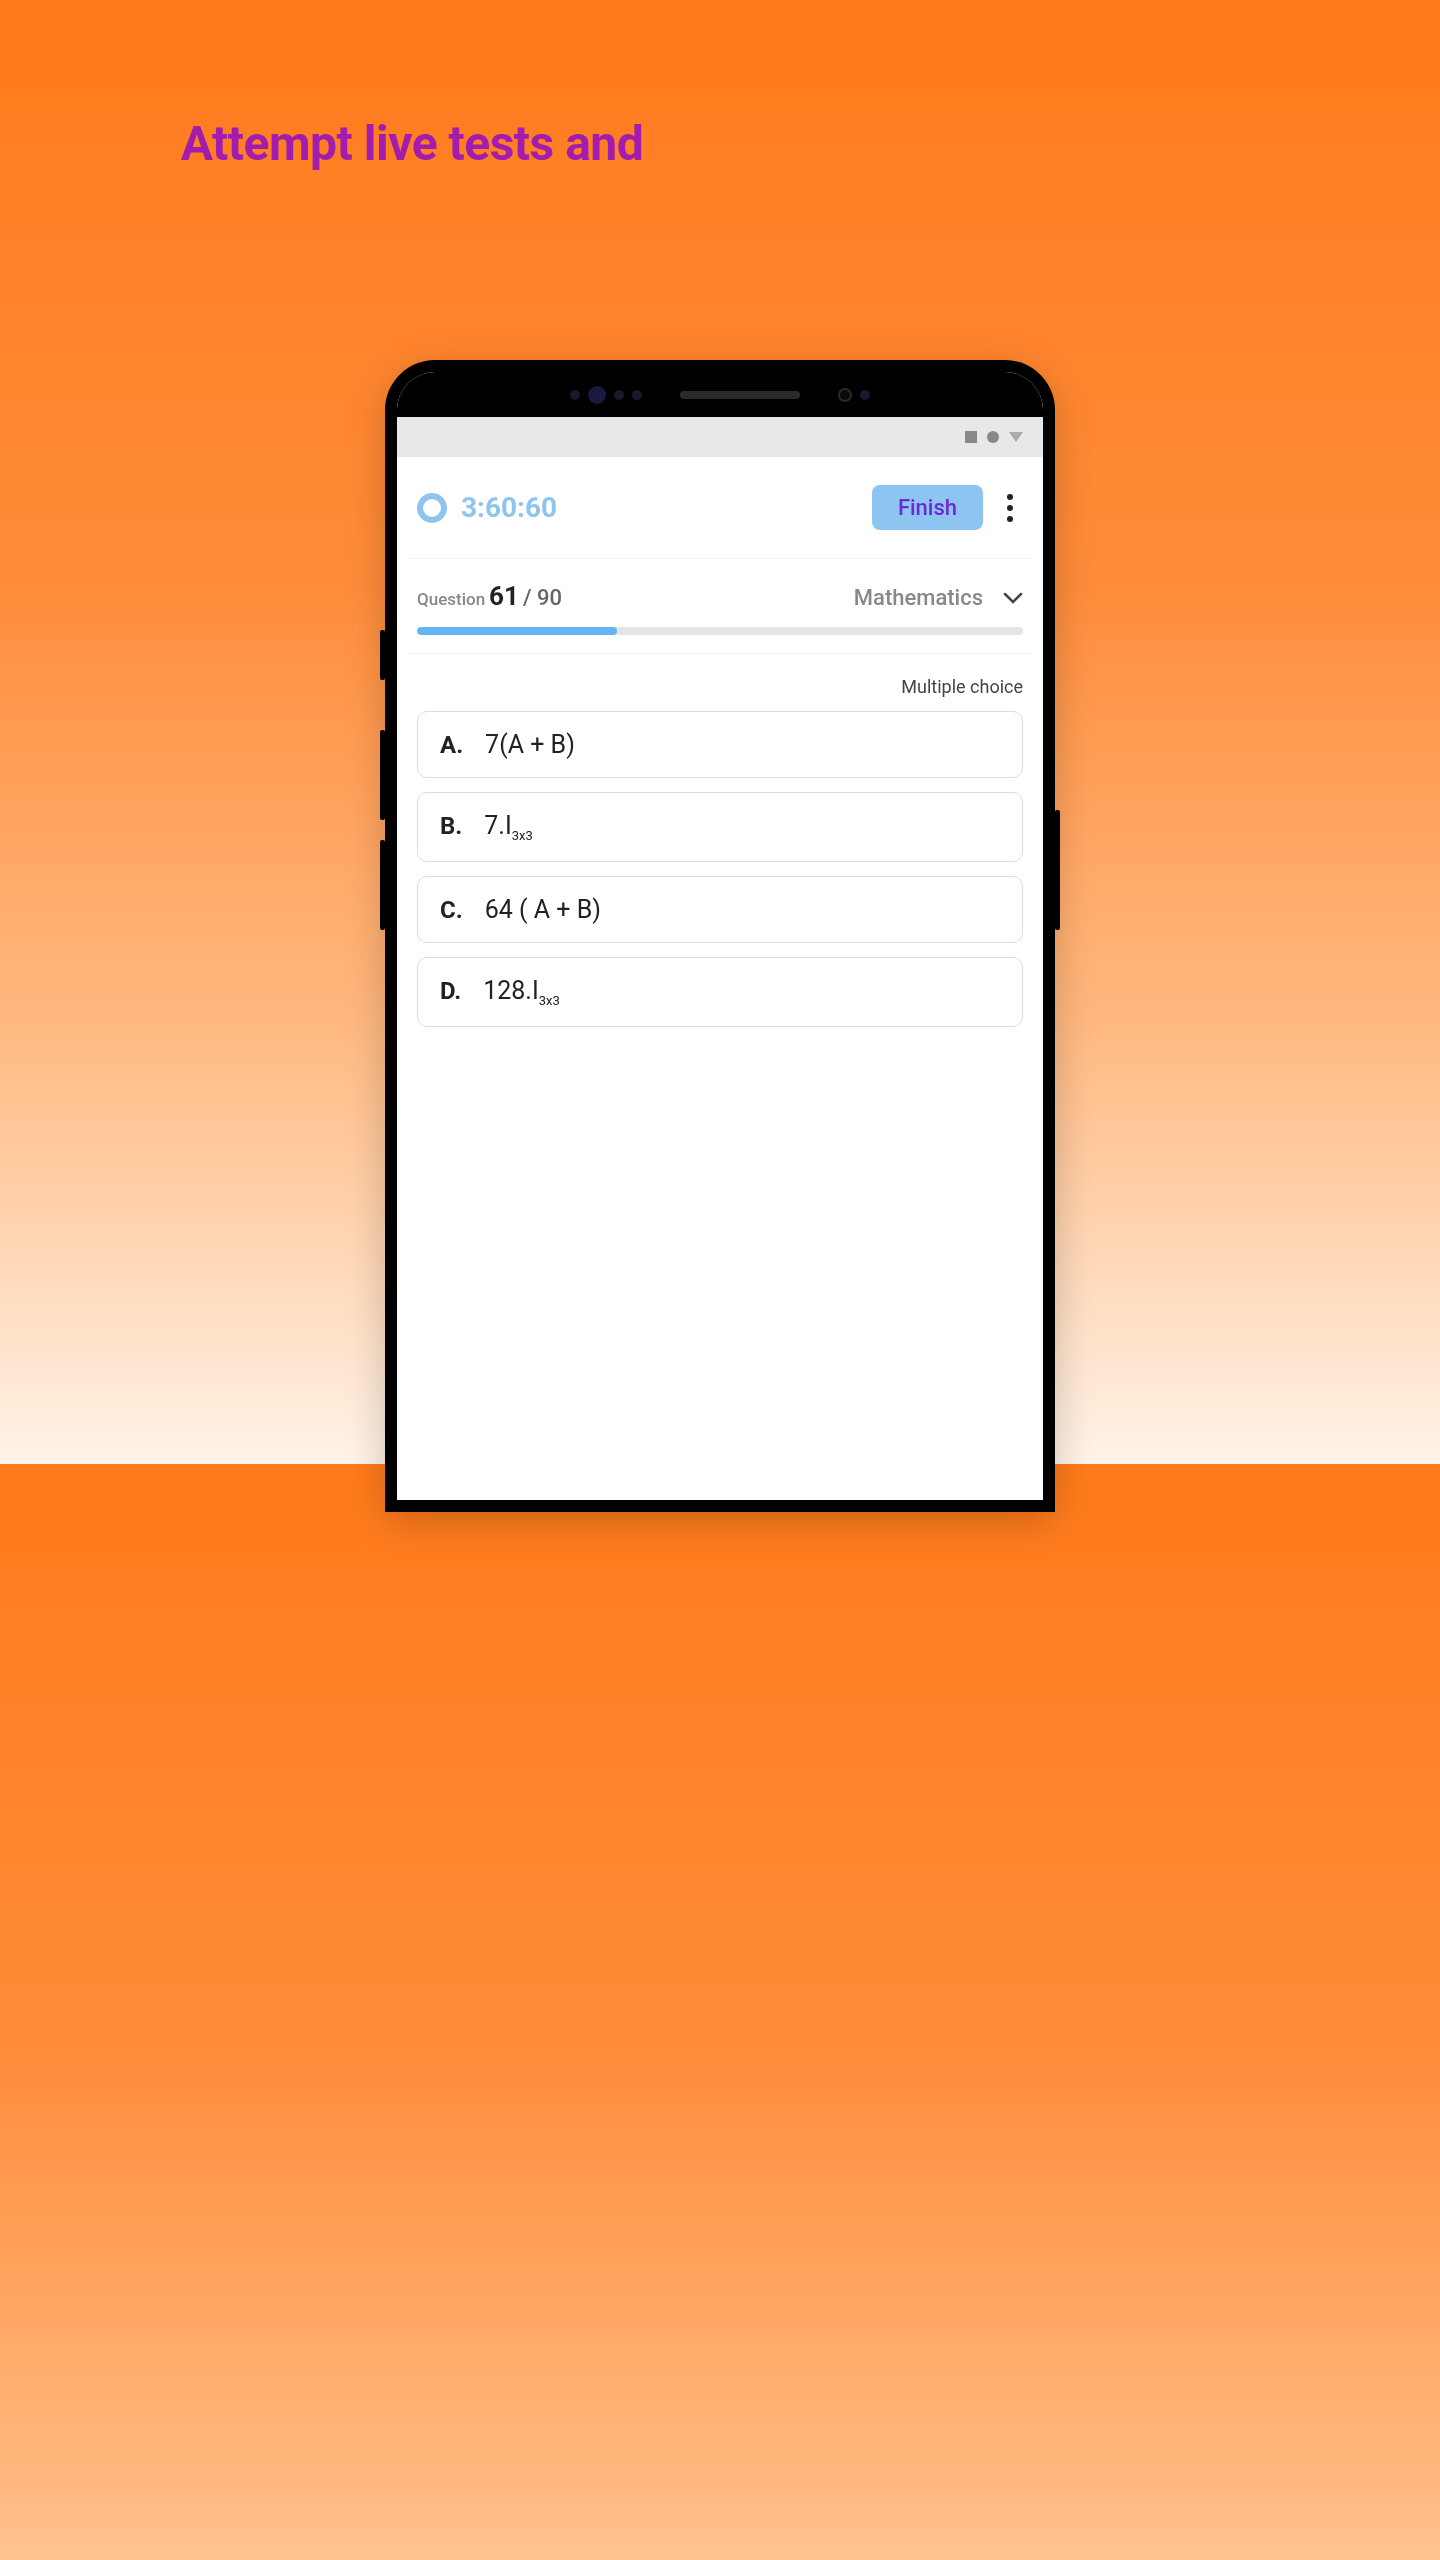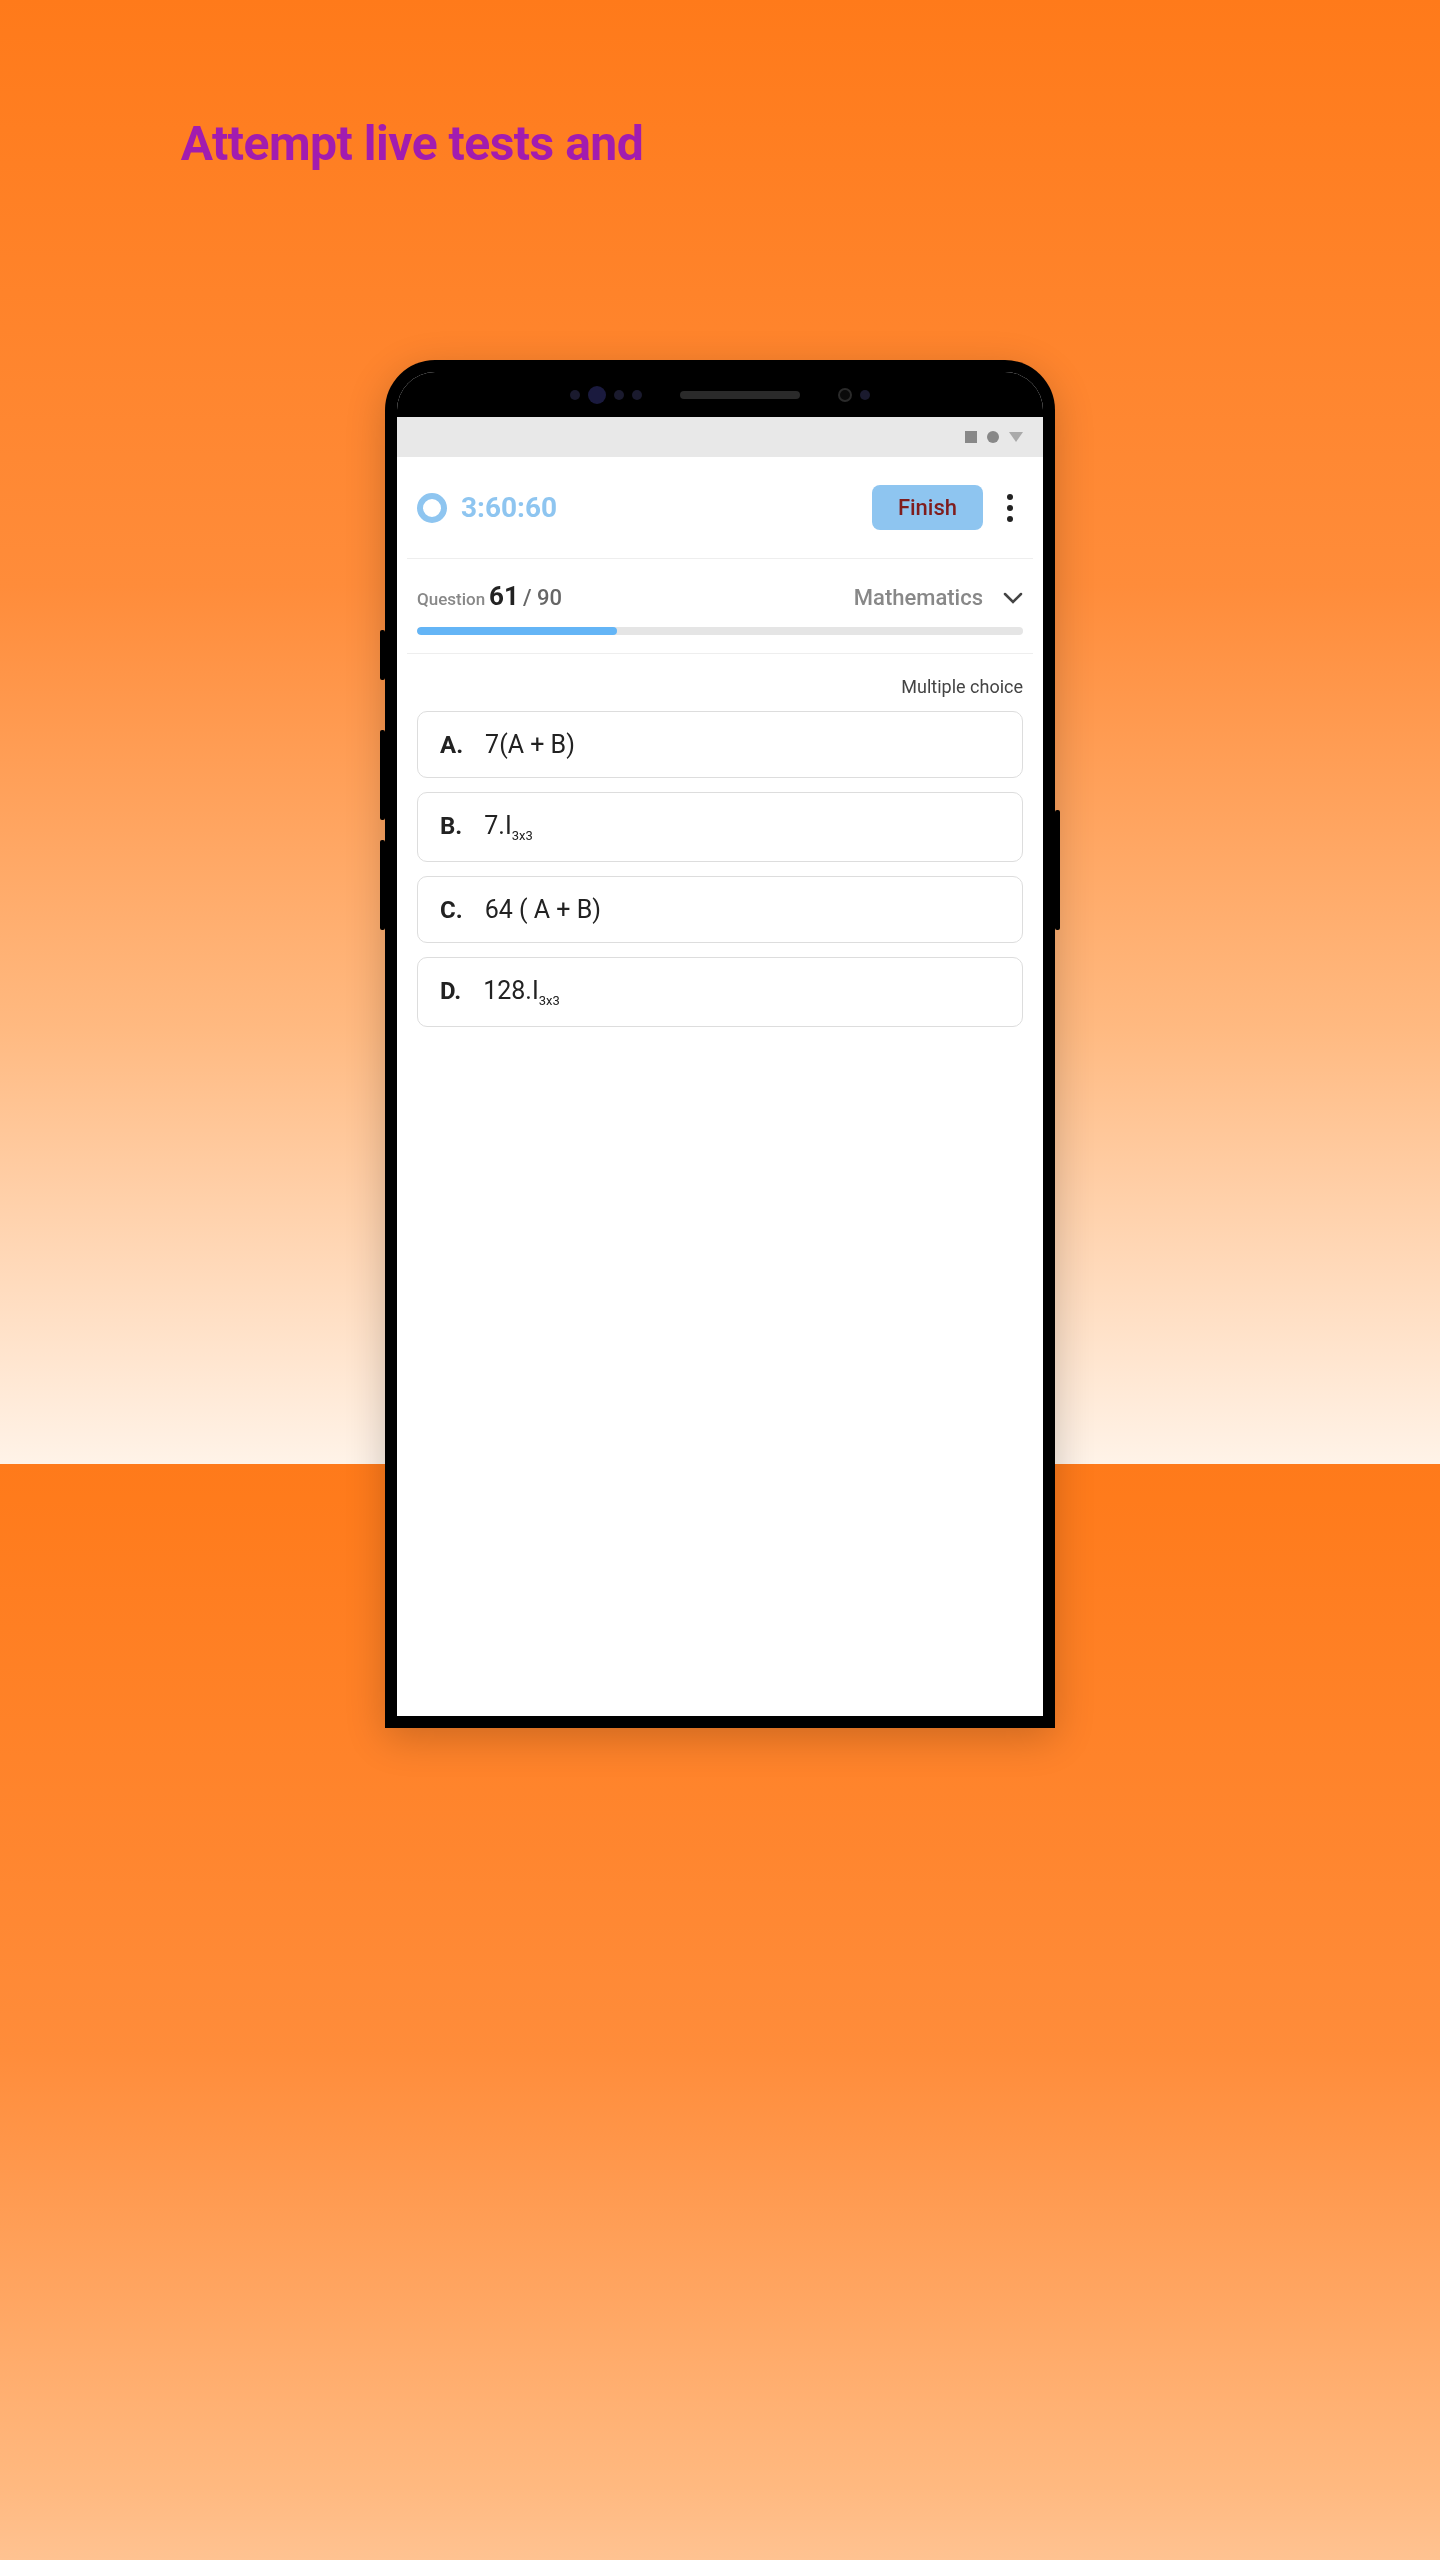--- a/index.html
+++ b/index.html
@@ -18,21 +18,21 @@
   margin-top: 115px;
   line-height: 1.2;
   letter-spacing: -0.5px;
 }
 .phone-frame {
   position: absolute;
   top: 360px;
   left: 50%;
   transform: translateX(-50%);
   width: 670px;
-  height: 1368px;
+  height: 1152px;
   background: #000;
   border-radius: 50px 50px 0 0;
   padding: 12px;
   box-shadow: 0 10px 40px rgba(0,0,0,0.2);
 }
 .phone-inner {
   background: #fff;
   width: 100%;
   height: 100%;
   border-radius: 38px 38px 0 0;
@@ -77,21 +77,21 @@
   border-radius: 50%;
 }
 .timer-text {
   color: #8ec5f0;
   font-size: 28px;
   font-weight: 700;
   flex: 1;
 }
 .finish-btn {
   background: #8ec5f0;
-  color: #7f1d1d;
+  color: #6d28d9;
   border: none;
   padding: 10px 26px;
   border-radius: 8px;
   font-size: 22px;
   font-weight: 500;
   cursor: pointer;
 }
 .kebab {
   display: flex;
   flex-direction: column;

